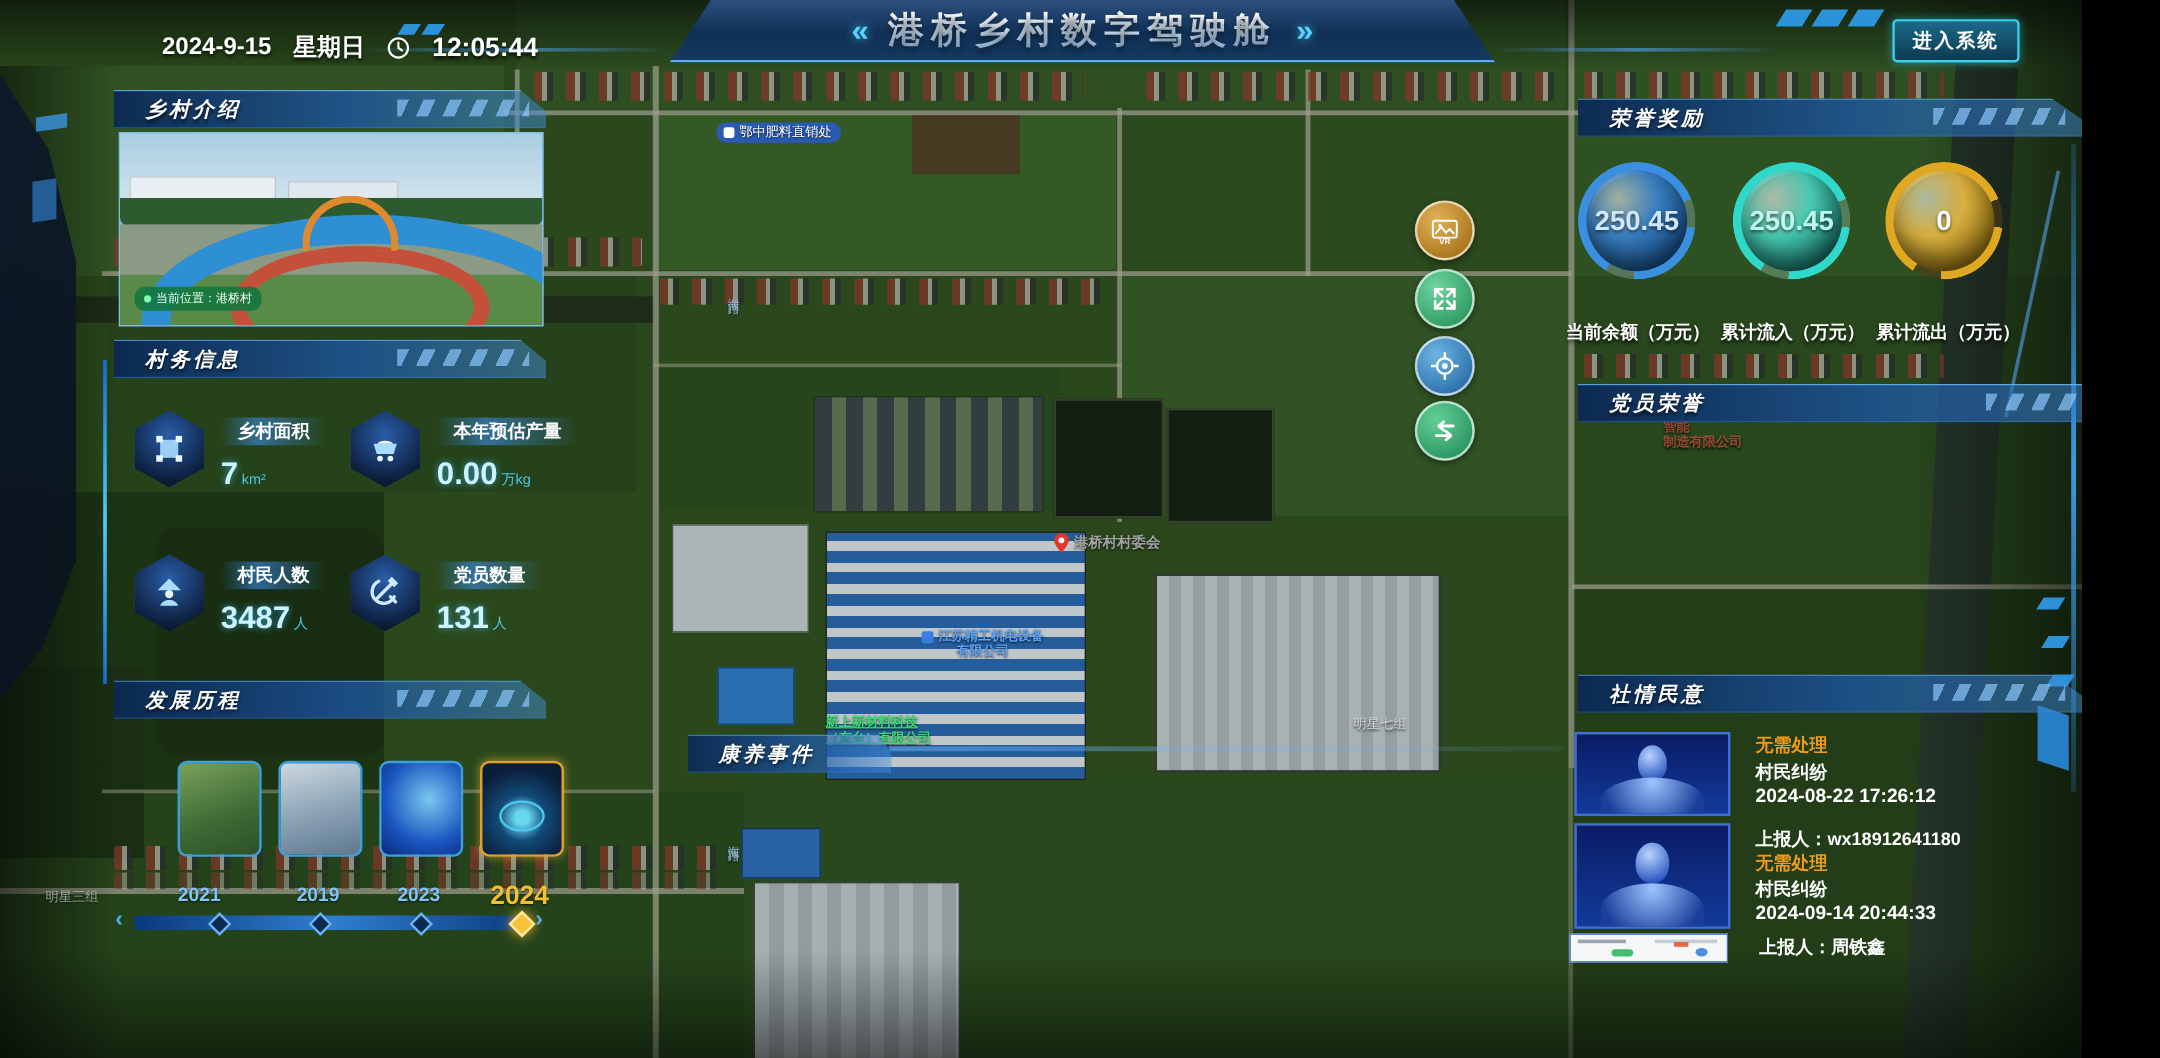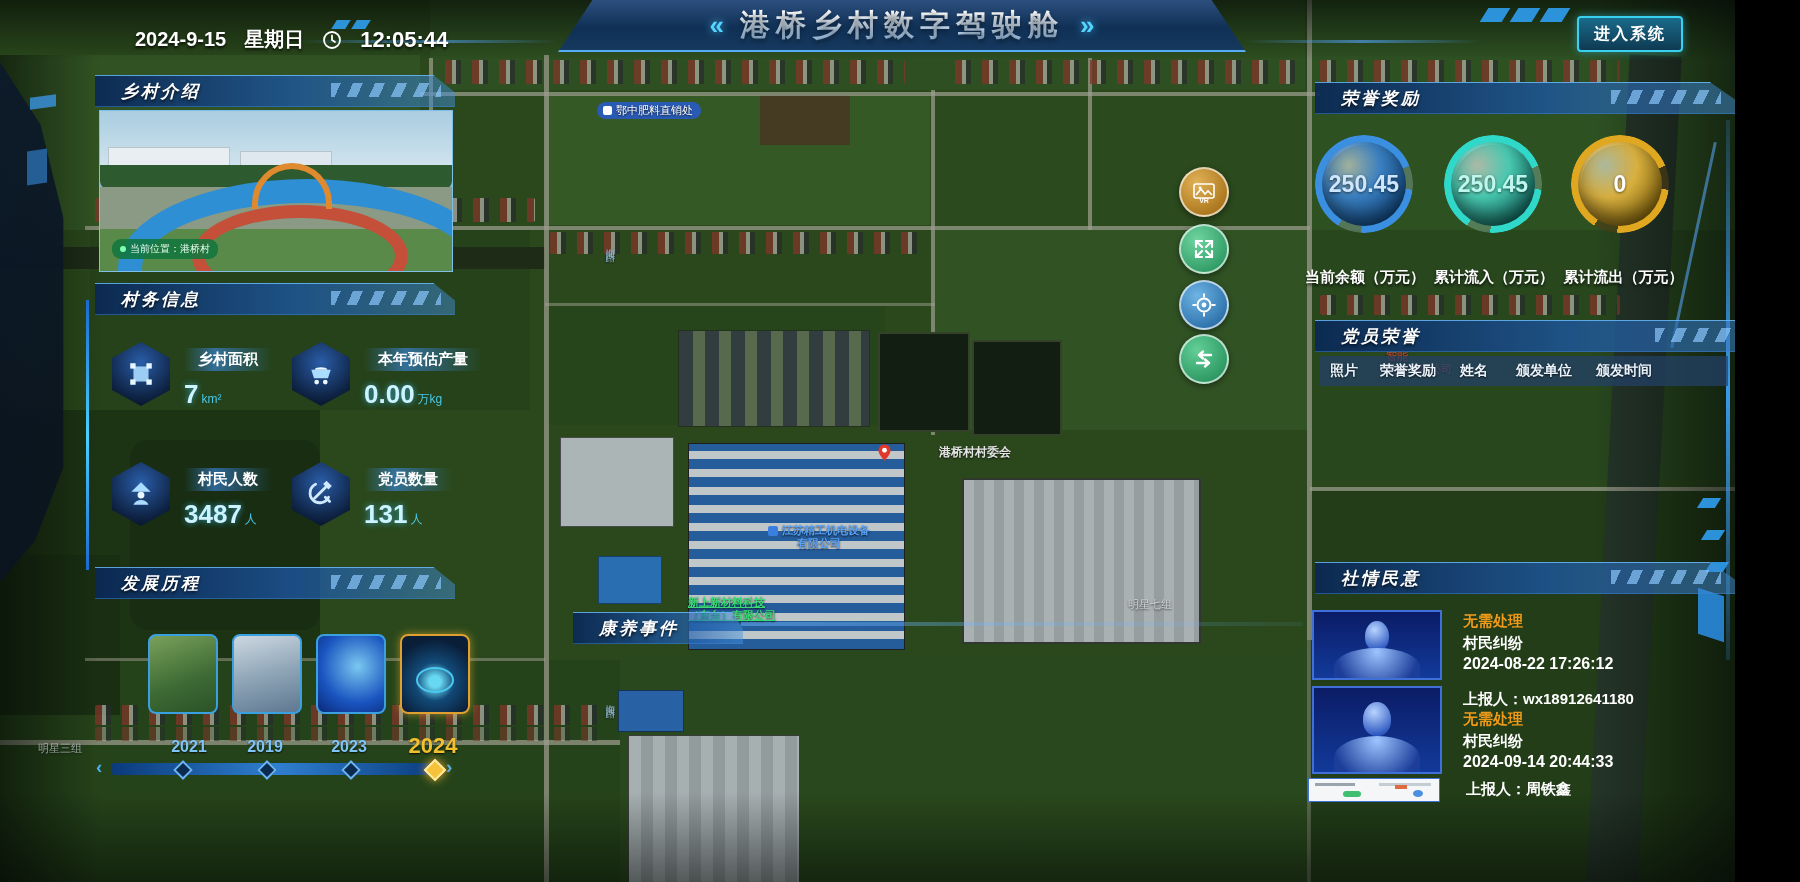--- a/index.html
+++ b/index.html
@@ -153,21 +153,21 @@
 
     <div class="maplabel" style="left:597px;top:102px;background:rgba(40,90,200,.88);border-radius:9px;padding:2px 8px 2px 6px;font-size:11px;display:flex;align-items:center;gap:4px;">
       <span style="display:inline-block;width:9px;height:9px;background:#fff;border-radius:2px;"></span>
       <span>鄂中肥料直销处</span>
     </div>
     <div class="maplabel" style="left:878px;top:444px;display:flex;align-items:center;gap:4px;">
       <svg width="13" height="17" viewBox="0 0 16 20">
           <path d="M8 0C3.5 0 .5 3.4.5 7.4.5 12 8 20 8 20s7.5-8 7.5-12.6C15.5 3.4 12.5 0 8 0z" fill="#e0382a"></path>
           <circle cx="8" cy="7.3" r="3" fill="#fff"></circle>
         </svg>
-      <span style="font-size:12px;font-weight:bold;color:#e5e5e5;margin-left:44px;">港桥村村委会</span>
+      <span style="font-size:12px;font-weight:bold;color:#a3a3a3;">港桥村村委会</span>
     </div>
     <div class="maplabel" style="left:768px;top:524px;color:#5aa2f5;text-align:center;font-weight:bold;">
       <div style="display:flex;align-items:center;gap:4px;justify-content:center;">
         <span style="display:inline-block;width:10px;height:10px;background:#3a7fe0;border-radius:2px;"></span>
         <span>江苏精工机电设备</span>
       </div>
       <div>有限公司</div>
     </div>
     <div class="maplabel" style="left:688px;top:596px;color:#3adb76;font-weight:bold;text-align:left;text-decoration:underline;">
       <div>新上新材料科技</div>
@@ -342,21 +342,21 @@
   <div class="panel-header" style="left:95px;top:567px;width:360px;">
     <span class="ttl">发展历程</span>
     <span class="stripes"></span>
   </div>
   <div class="thumb" style="left:148px;background:linear-gradient(160deg,#7aa05a,#3c6a34 60%,#2c5228);z-index:20;"></div>
   <div class="thumb" style="left:232px;background:linear-gradient(165deg,#cdd8e0,#8fa6b8 50%,#5f7890);z-index:20;"></div>
   <div class="thumb" style="left:316px;background:radial-gradient(circle at 60% 40%,#7ac8f0,#1a55c0 60%,#0a2878);z-index:20;"></div>
   <div class="thumb active" style="left:400px;background:radial-gradient(circle at 50% 60%,#68d8f0 0 10%,#124a78 34%,#0a1e38 75%);z-index:20;">
     <div style="position:absolute;left:50%;top:58%;transform:translate(-50%,-50%);width:34px;height:22px;border:2px solid #4ac8f0;border-radius:50%;"></div>
   </div>
-  <div class="year" style="left:156px;">2021</div>
+  <div class="year" style="left:133px;">2021</div>
   <div class="year" style="left:232px;">2019</div>
   <div class="year" style="left:316px;">2023</div>
   <div class="year active" style="left:400px;">2024</div>
   <div style="position:absolute;left:112px;top:763px;width:330px;height:12px;background:linear-gradient(90deg,#0a3a7a,#2f7fd0 50%,#0a3a7a);border-radius:2px;z-index:20;"></div>
   <div style="position:absolute;left:96px;top:756px;color:#4ab0f0;font-size:19px;font-weight:bold;z-index:21;">‹</div>
   <div style="position:absolute;left:446px;top:756px;color:#4ab0f0;font-size:19px;font-weight:bold;z-index:21;">›</div>
   <div class="diamond" style="left:176px;top:763px;z-index:21;"></div>
   <div class="diamond" style="left:260px;top:763px;z-index:21;"></div>
   <div class="diamond" style="left:344px;top:763px;z-index:21;"></div>
   <div class="diamond gold" style="left:427px;top:762px;width:12px;height:12px;z-index:21;"></div>
@@ -387,27 +387,20 @@
     </div>
   </div>
   <div class="glabel" style="left:1300px;width:130px;z-index:20;">当前余额（万元）</div>
   <div class="glabel" style="left:1429px;width:130px;z-index:20;">累计流入（万元）</div>
   <div class="glabel" style="left:1556px;width:135px;z-index:20;">累计流出（万元）</div>
 
   <div class="panel-header" style="left:1315px;top:320px;width:464px;">
     <span class="ttl">党员荣誉</span>
     <span class="stripes"></span>
   </div>
-  <div class="honor-head">
-    <span style="width:50px;padding-left:10px;">照片</span>
-    <span style="width:80px;">荣誉奖励</span>
-    <span style="width:56px;">姓名</span>
-    <span style="width:80px;">颁发单位</span>
-    <span>颁发时间</span>
-  </div>
 
   <div class="panel-header" style="left:1315px;top:562px;width:420px;">
     <span class="ttl">社情民意</span>
     <span class="stripes"></span>
   </div>
 
   <div class="avatar" style="top:610px;height:66px;z-index:20;">
     <div class="av-head"></div>
     <div class="av-body"></div>
   </div>

